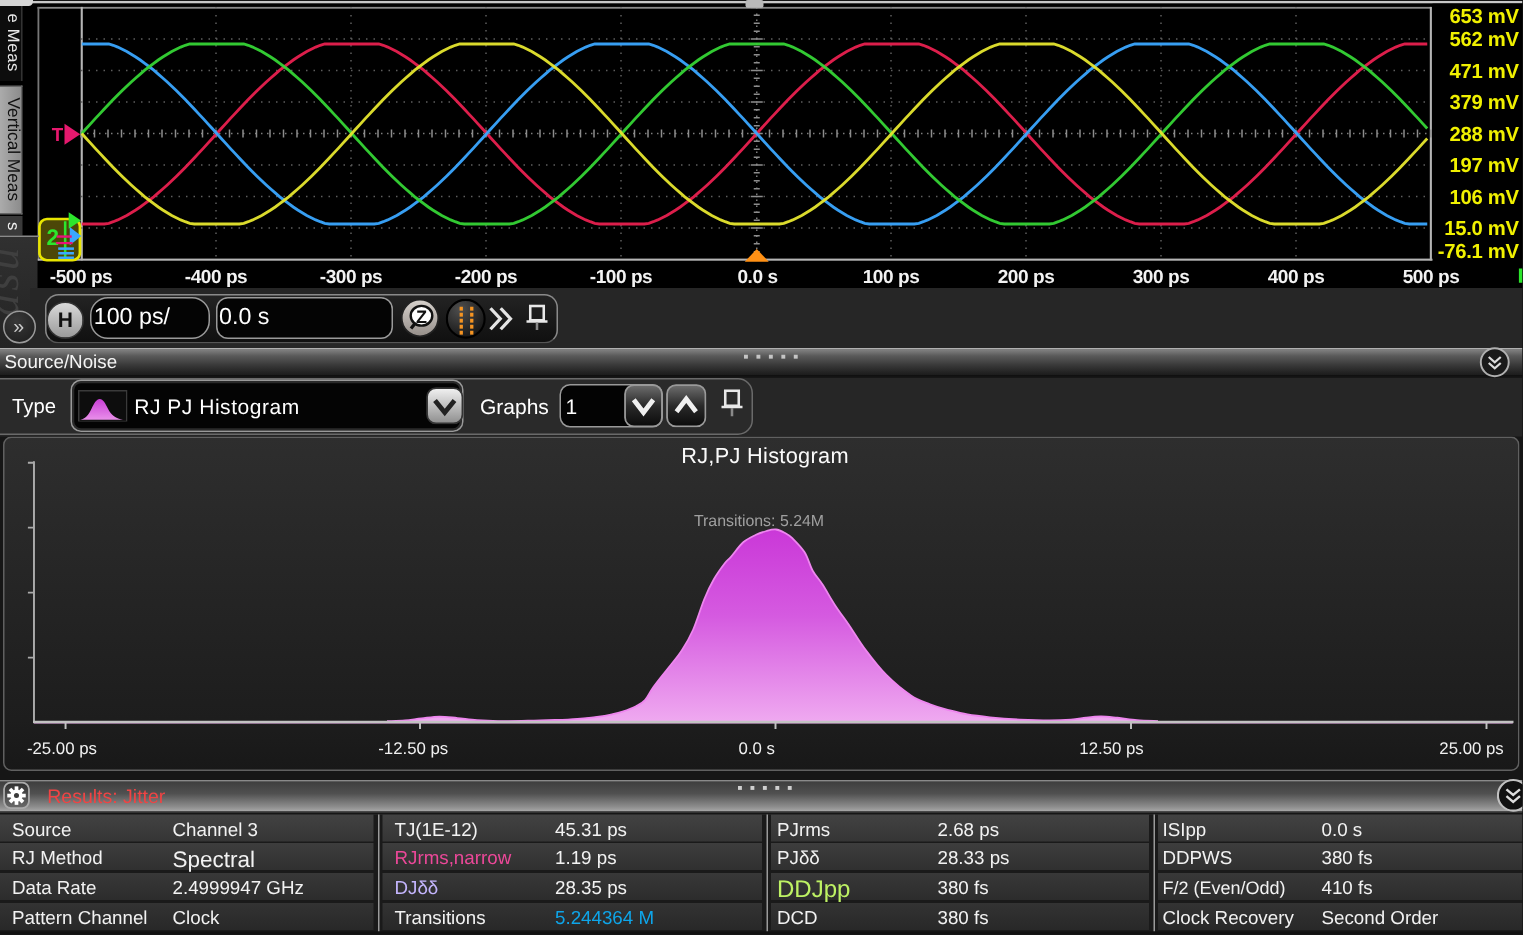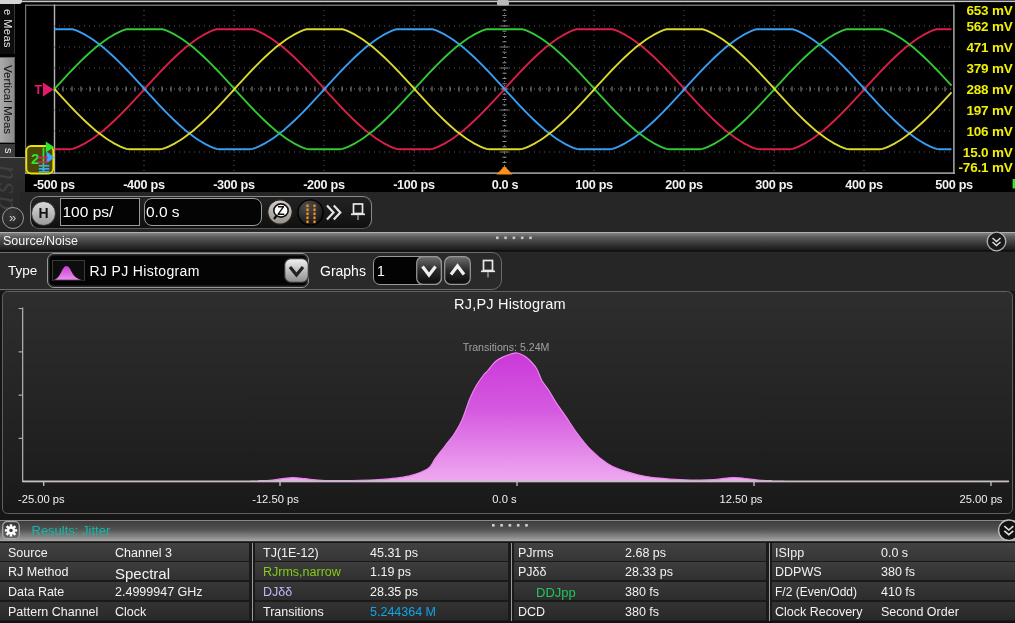--- a/index.html
+++ b/index.html
@@ -79,21 +79,21 @@
 <div class="abs" style="left:0;top:56.5px;width:14.5px;height:86px;background:linear-gradient(90deg,#ababab,#8c8c8c);border:1px solid #666;border-left:none"></div>
 <div class="abs" style="left:1px;top:58px;width:13px;height:84px;color:#111;font-size:11.5px;writing-mode:vertical-rl;text-align:center">Vertical Meas</div>
 <div class="abs" style="left:0;top:144px;width:14.5px;height:12.5px;background:#3a3a3a;color:#f0f0f0;font-size:11px;writing-mode:vertical-rl;text-align:center;line-height:13px">s</div>
 <div class="abs" style="left:0;top:156.5px;width:25.5px;height:1.5px;background:#8a8a8a"></div>
 <div class="abs" style="left:0;top:158px;width:25px;height:73.5px;background:linear-gradient(#303030,#242424)"></div>
 <div class="abs" style="left:-14px;top:160px;width:54px;height:54px;color:#3f3f3f;font-family:'Liberation Serif',serif;font-style:italic;font-size:30px;letter-spacing:2px;transform:rotate(-90deg);transform-origin:center;text-align:center">asu</div>
 <div class="abs" style="left:20px;top:192px;width:995px;height:39.5px;background:#262626"></div>
 <div class="abs" style="left:29.5px;top:196px;width:342px;height:32.5px;background:linear-gradient(#232323,#101010);border:1px solid #8a8a8a;border-bottom-color:#555;border-radius:9px"></div>
 <div class="abs" style="left:1.5px;top:206.5px;width:22px;height:22px;border-radius:50%;background:radial-gradient(circle at 40% 30%,#383838,#1c1c1c);border:1.5px solid #9a9a9a;color:#ccc;font-size:13px;text-align:center;line-height:19px">»</div>
 <div class="abs" style="left:31px;top:200.5px;width:25px;height:25px;border-radius:50%;background:linear-gradient(#d9d9d9,#9a9a9a);border:1px solid #333;color:#111;font-size:14px;font-weight:bold;text-align:center;line-height:23px">H</div>
-<div class="abs" style="left:60px;top:198.1px;width:80.3px;height:27.9px;background:#040404;border:1.4px solid #9a9a9a;border-radius:0;color:#fff;font-size:15.5px;line-height:25px;padding-left:1.5px">100 ps/</div>
+<div class="abs" style="left:60px;top:198.1px;width:80.3px;height:27.9px;background:#040404;border:1.4px solid #9a9a9a;border-radius:12px;color:#fff;font-size:15.5px;line-height:25px;padding-left:1.5px">100 ps/</div>
 <div class="abs" style="left:143.5px;top:198.1px;width:118.3px;height:27.9px;background:#040404;border:1.4px solid #9a9a9a;border-radius:8px;color:#fff;font-size:15.5px;line-height:25px;padding-left:1.5px">0.0 s</div>
 <svg class="abs" style="left:267px;top:199px" width="26" height="26">
 <defs>
       <linearGradient id="zb" x1="0" y1="0" x2="0" y2="1">
         <stop offset="0" stop-color="#d6d1cc"></stop>
         <stop offset="1" stop-color="#968f8a"></stop>
       </linearGradient>
     </defs>
 <circle cx="13" cy="13" r="12.2" fill="url(#zb)" stroke="#222" stroke-width="1.2"></circle>
 <line x1="7" y1="20" x2="11" y2="15" stroke="#111" stroke-width="2.2"></line>
@@ -237,21 +237,21 @@
         <rect x="4" y="-1.4" width="3" height="2.8"></rect>
 <g transform="rotate(45)">
           <rect x="-1.4" y="-7" width="2.8" height="3"></rect>
           <rect x="-1.4" y="4" width="2.8" height="3"></rect>
           <rect x="-7" y="-1.4" width="3" height="2.8"></rect>
           <rect x="4" y="-1.4" width="3" height="2.8"></rect>
         </g>
       </g>
     </g>
   </svg>
-<div class="abs" style="left:31.5px;top:523px;color:#14b8a6;font-size:13px">Results: Jitter</div>
+<div class="abs" style="left:31.5px;top:523px;color:#ef4444;font-size:13px">Results: Jitter</div>
 <svg class="abs" style="left:0;top:0" width="1015" height="623" pointer-events="none">
     <rect x="492.0" y="524" width="2.6" height="2.6" fill="#cfcfcf"></rect>
     <rect x="500.3" y="524" width="2.6" height="2.6" fill="#cfcfcf"></rect>
     <rect x="508.6" y="524" width="2.6" height="2.6" fill="#cfcfcf"></rect>
     <rect x="516.9" y="524" width="2.6" height="2.6" fill="#cfcfcf"></rect>
     <rect x="525.2" y="524" width="2.6" height="2.6" fill="#cfcfcf"></rect>
   </svg>
 <svg class="abs" style="left:998px;top:519px" width="17" height="23">
 <circle cx="10.8" cy="11.2" r="10.2" fill="#111" stroke="#c0c0c0" stroke-width="1.4"></circle>
 <path d="M6.3,7.2 L10.8,11 L15.3,7.2 M6.3,11.8 L10.8,15.6 L15.3,11.8" stroke="#ddd" stroke-width="1.6" fill="none"></path>
@@ -262,32 +262,32 @@
 <div class="abs" style="left:115px;top:545.5px;color:#f2f2f2;font-size:12.5px">Channel 3</div>
 <div class="abs" style="left:263px;top:545.5px;color:#f2f2f2;font-size:12.5px">TJ(1E-12)</div>
 <div class="abs" style="left:370px;top:545.5px;color:#f2f2f2;font-size:12.5px">45.31 ps</div>
 <div class="abs" style="left:518px;top:545.5px;color:#f2f2f2;font-size:12.5px">PJrms</div>
 <div class="abs" style="left:625px;top:545.5px;color:#f2f2f2;font-size:12.5px">2.68 ps</div>
 <div class="abs" style="left:775px;top:545.5px;color:#f2f2f2;font-size:12.5px">ISIpp</div>
 <div class="abs" style="left:881px;top:545.5px;color:#f2f2f2;font-size:12.5px">0.0 s</div>
 <div class="abs" style="left:0;top:562.1px;width:1015px;height:18.0px;background:linear-gradient(#3d3d3d,#303030)"></div>
 <div class="abs" style="left:8px;top:565.1px;color:#f2f2f2;font-size:12.5px">RJ Method</div>
 <div class="abs" style="left:115px;top:565.1px;color:#f2f2f2;font-size:15px">Spectral</div>
-<div class="abs" style="left:263px;top:565.1px;color:#84cc16;font-size:12.5px">RJrms,narrow</div>
+<div class="abs" style="left:263px;top:565.1px;color:#ec4899;font-size:12.5px">RJrms,narrow</div>
 <div class="abs" style="left:370px;top:565.1px;color:#f2f2f2;font-size:12.5px">1.19 ps</div>
 <div class="abs" style="left:518px;top:565.1px;color:#f2f2f2;font-size:12.5px">PJδδ</div>
 <div class="abs" style="left:625px;top:565.1px;color:#f2f2f2;font-size:12.5px">28.33 ps</div>
 <div class="abs" style="left:775px;top:565.1px;color:#f2f2f2;font-size:12.5px">DDPWS</div>
 <div class="abs" style="left:881px;top:565.1px;color:#f2f2f2;font-size:12.5px">380 fs</div>
 <div class="abs" style="left:0;top:581.8px;width:1015px;height:18.0px;background:linear-gradient(#383838,#2c2c2c)"></div>
 <div class="abs" style="left:8px;top:584.8px;color:#f2f2f2;font-size:12.5px">Data Rate</div>
 <div class="abs" style="left:115px;top:584.8px;color:#f2f2f2;font-size:12.5px">2.4999947 GHz</div>
 <div class="abs" style="left:263px;top:584.8px;color:#c4b5fd;font-size:12.5px">DJδδ</div>
 <div class="abs" style="left:370px;top:584.8px;color:#f2f2f2;font-size:12.5px">28.35 ps</div>
-<div class="abs" style="left:536px;top:584.8px;color:#22c55e;font-size:13px">DDJpp</div>
+<div class="abs" style="left:518px;top:584.8px;color:#bef264;font-size:16px">DDJpp</div>
 <div class="abs" style="left:625px;top:584.8px;color:#f2f2f2;font-size:12.5px">380 fs</div>
 <div class="abs" style="left:775px;top:584.8px;color:#f2f2f2;font-size:12px">F/2 (Even/Odd)</div>
 <div class="abs" style="left:881px;top:584.8px;color:#f2f2f2;font-size:12.5px">410 fs</div>
 <div class="abs" style="left:0;top:601.5px;width:1015px;height:18.0px;background:linear-gradient(#333333,#282828)"></div>
 <div class="abs" style="left:8px;top:604.5px;color:#f2f2f2;font-size:12.5px">Pattern Channel</div>
 <div class="abs" style="left:115px;top:604.5px;color:#f2f2f2;font-size:12.5px">Clock</div>
 <div class="abs" style="left:263px;top:604.5px;color:#f2f2f2;font-size:12.5px">Transitions</div>
 <div class="abs" style="left:370px;top:604.5px;color:#0ea5e9;font-size:12.5px">5.244364 M</div>
 <div class="abs" style="left:518px;top:604.5px;color:#f2f2f2;font-size:12.5px">DCD</div>
 <div class="abs" style="left:625px;top:604.5px;color:#f2f2f2;font-size:12.5px">380 fs</div>

